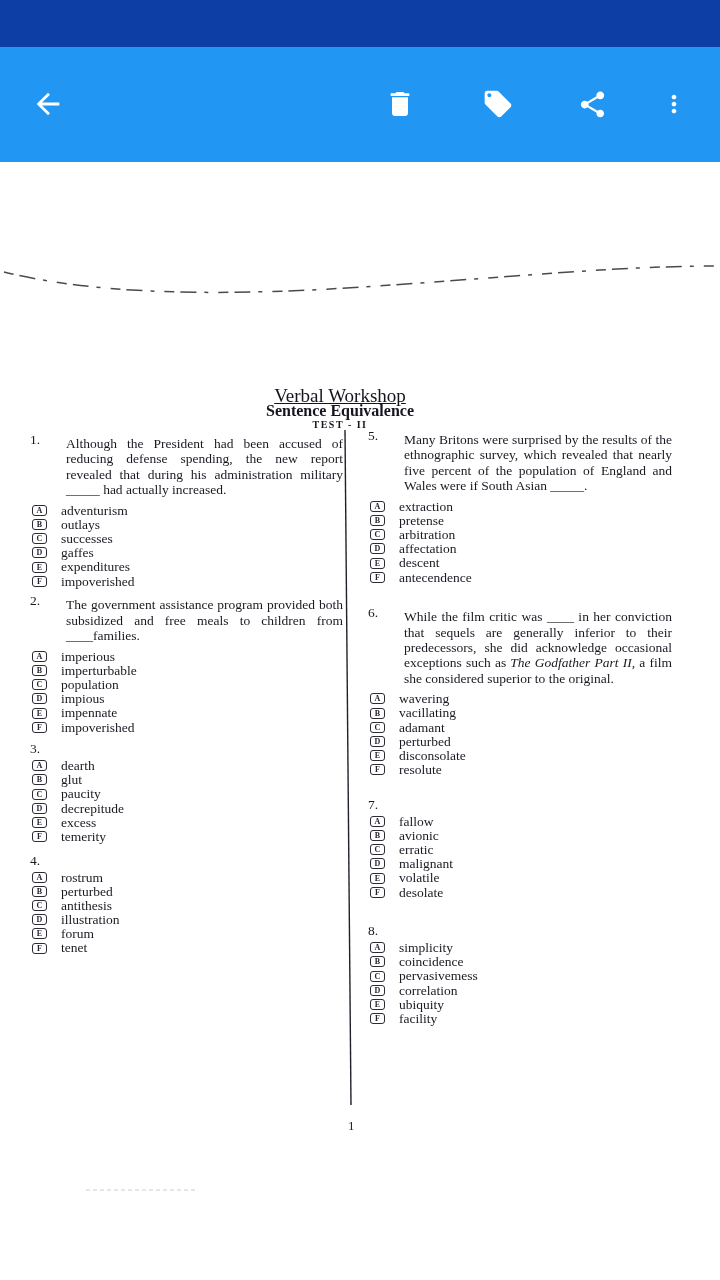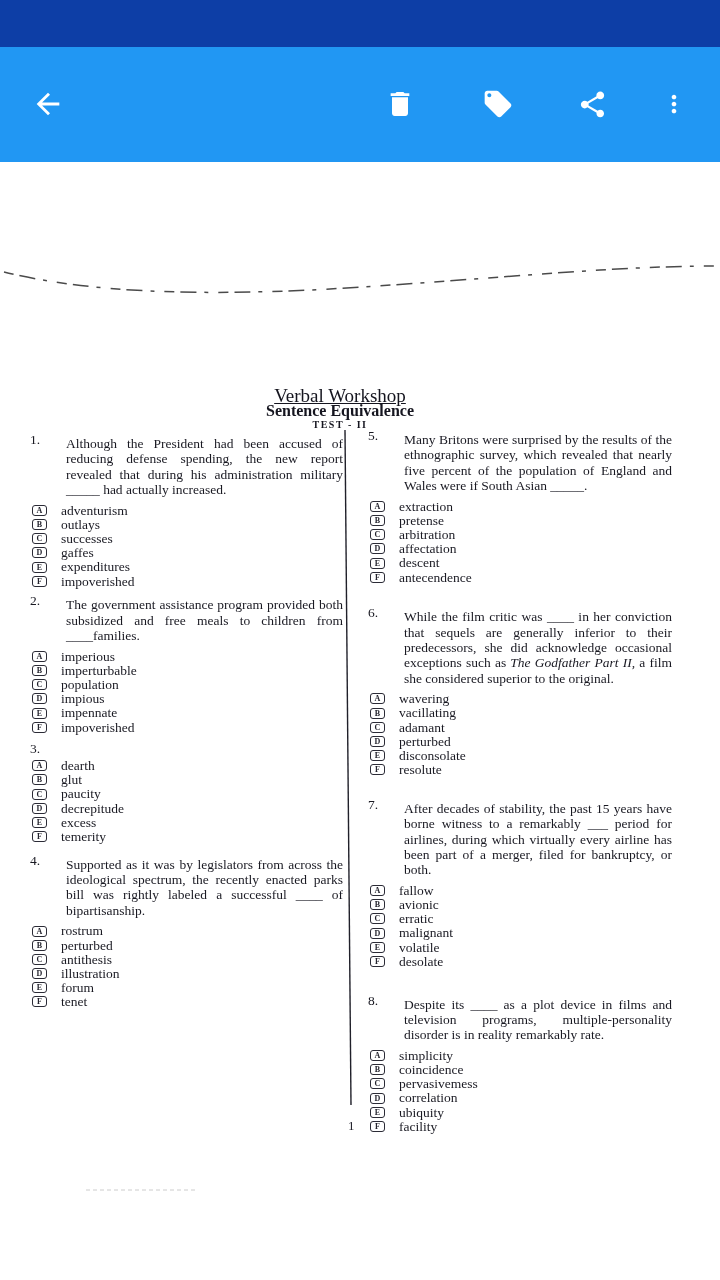--- a/index.html
+++ b/index.html
@@ -220,21 +220,20 @@
           <span class="opt-text">excess</span>
         </div>
         <div class="option">
           <span class="opt-box">F</span>
           <span class="opt-text">temerity</span>
         </div>
       </div>
 
     <div class="q mt9">
       <span class="q-num">4.</span>
-      <p class="q-text">Supported as it was by legislators from across the ideological spectrum, the recently enacted parks bill was rightly labeled a successful ____ of bipartisanship.</p>
     </div>
     <div class="options">
         <div class="option">
           <span class="opt-box">A</span>
           <span class="opt-text">rostrum</span>
         </div>
         <div class="option">
           <span class="opt-box">B</span>
           <span class="opt-text">perturbed</span>
         </div>
@@ -315,21 +314,20 @@
           <span class="opt-text">disconsolate</span>
         </div>
         <div class="option">
           <span class="opt-box">F</span>
           <span class="opt-text">resolute</span>
         </div>
       </div>
 
     <div class="q mt20">
       <span class="q-num">7.</span>
-      <p class="q-text">After decades of stability, the past 15 years have borne witness to a remarkably ___ period for airlines, during which virtually every airline has been part of a merger, filed for bankruptcy, or both.</p>
     </div>
     <div class="options">
         <div class="option">
           <span class="opt-box">A</span>
           <span class="opt-text">fallow</span>
         </div>
         <div class="option">
           <span class="opt-box">B</span>
           <span class="opt-text">avionic</span>
         </div>
@@ -346,21 +344,20 @@
           <span class="opt-text">volatile</span>
         </div>
         <div class="option">
           <span class="opt-box">F</span>
           <span class="opt-text">desolate</span>
         </div>
       </div>
 
     <div class="q mt24">
       <span class="q-num">8.</span>
-      <p class="q-text">Despite its ____ as a plot device in films and television programs, multiple-personality disorder is in reality remarkably rate.</p>
     </div>
     <div class="options">
         <div class="option">
           <span class="opt-box">A</span>
           <span class="opt-text">simplicity</span>
         </div>
         <div class="option">
           <span class="opt-box">B</span>
           <span class="opt-text">coincidence</span>
         </div>

